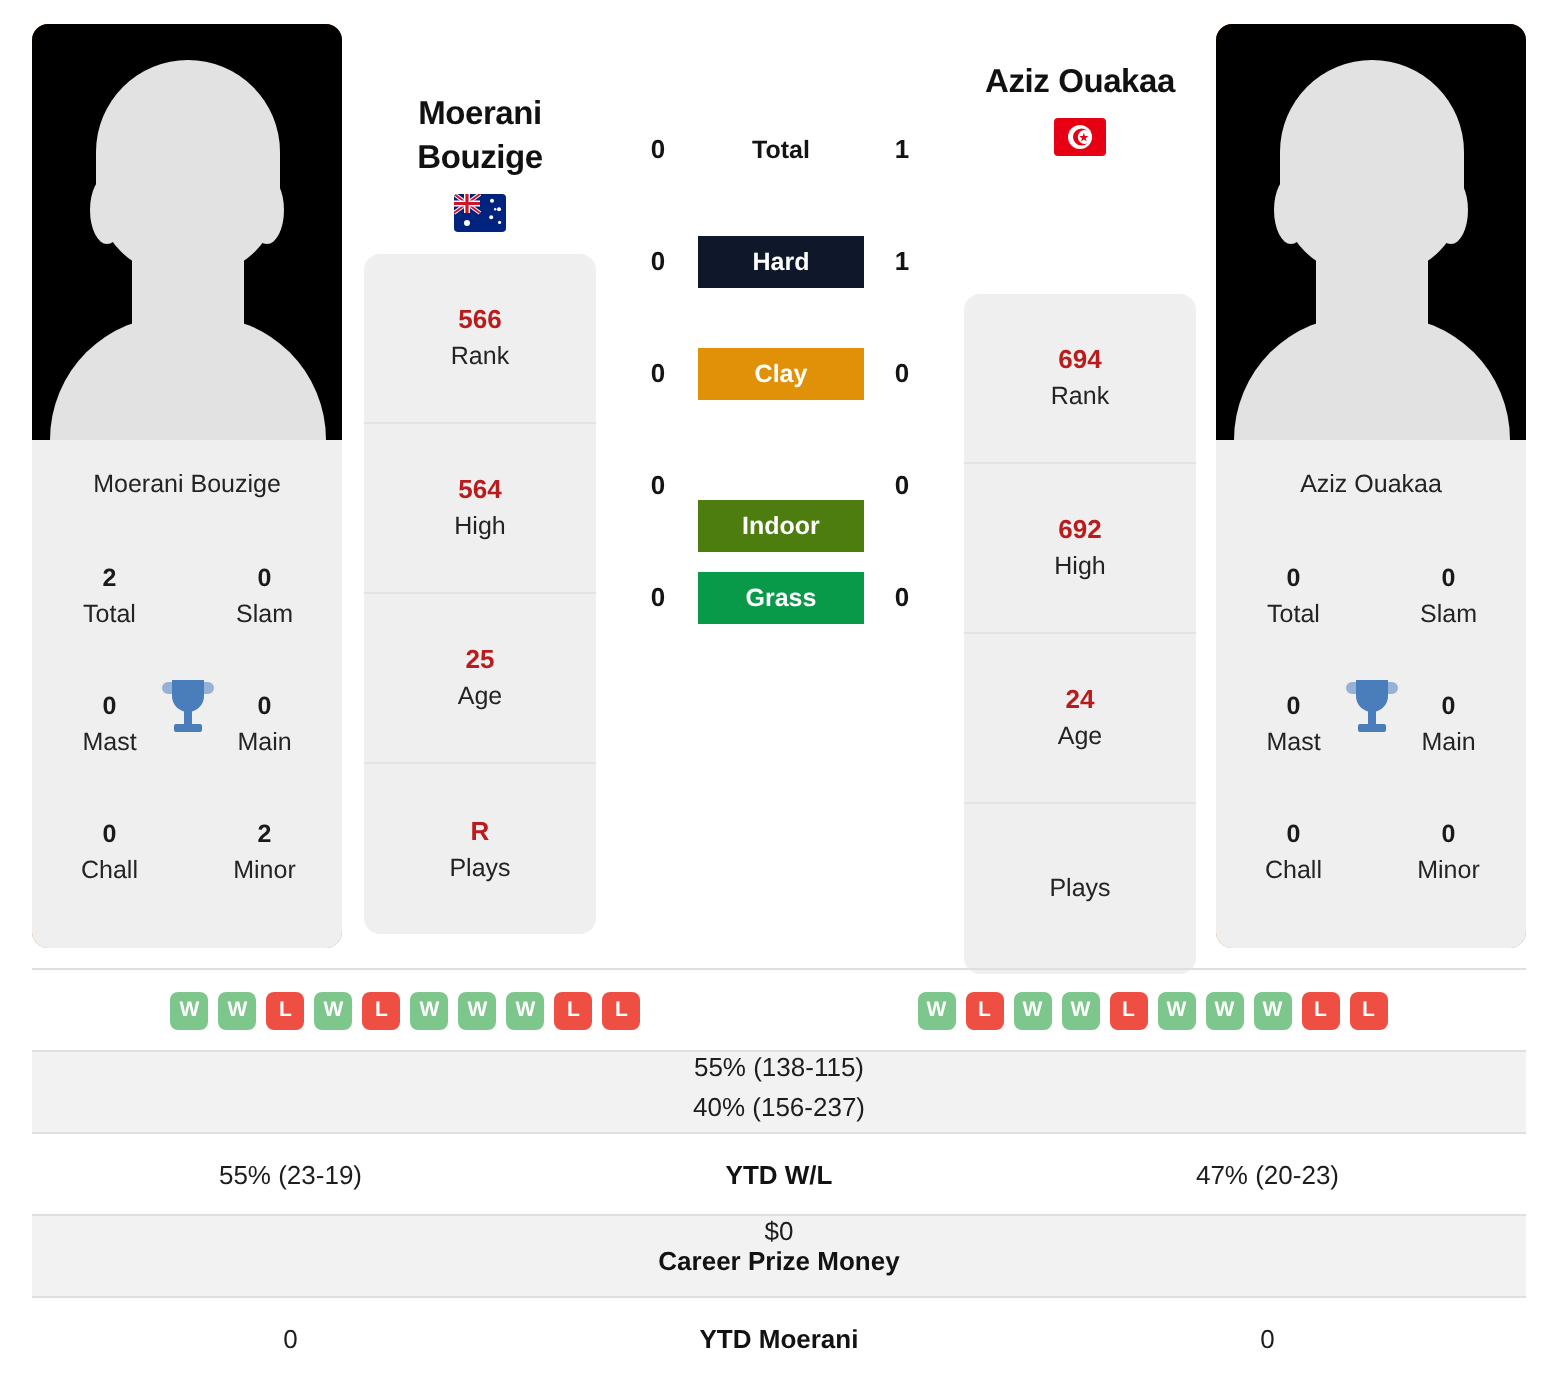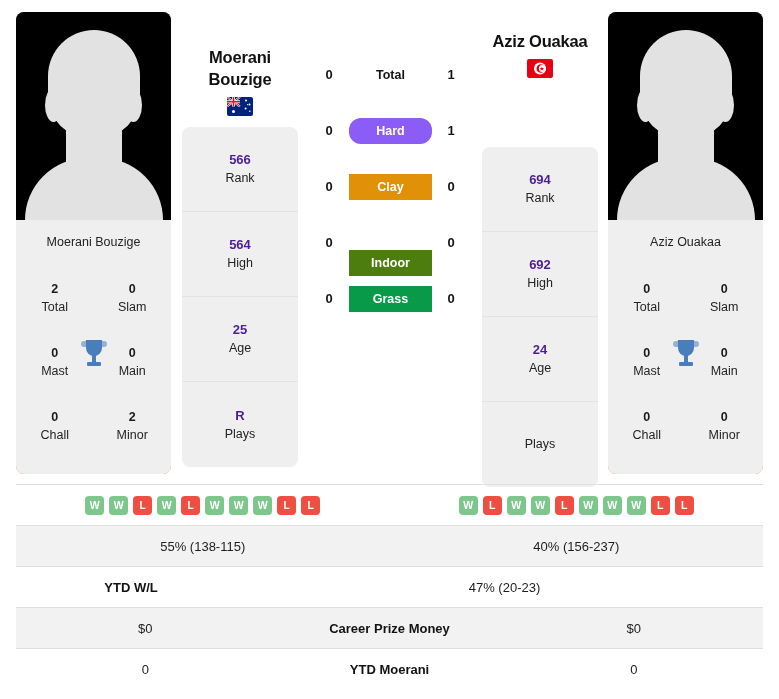--- a/index.html
+++ b/index.html
@@ -132,21 +132,21 @@
     flex-direction: column;
     justify-content: center;
     align-items: center;
     border-bottom: 1px solid #e3e3e3;
   }
   .stat-cell:last-child { border-bottom: none; }
   .stat-cell .num {
     font-size: 13px;
     font-weight: bold;
     line-height: 19px;
-    color: #4c1d95;
+    color: #b91c1c;
   }
   .stat-cell .lbl {
     font-size: 12.5px;
     line-height: 19px;
     color: #232323;
   }
 
   
   .player-head { position: absolute; text-align: center; }
   .player-head.left  { left: 182px; top: 46px; width: 116px; }
@@ -204,21 +204,21 @@
   }
 
   
   .table { position: absolute; left: 16px; top: 484px; width: 747px; }
   .trow {
     display: flex;
     align-items: center;
     height: 41px;
     border-top: 1px solid #dfdfdf;
   }
-  .trow.shaded { background: #f2f2f2; }
+  .trow.shaded { background: #f2f2f2; flex-direction: column; }
   .tcell {
     flex: 1 1 0;
     text-align: center;
     font-size: 13px;
     color: #1d1d1d;
   }
   .tcell.mid {
     font-weight: bold;
     color: #121212;
     flex: 0 0 230px;
@@ -381,21 +381,21 @@
     </div>
 
     <div class="h2h">
       <div class="h2h-row">
         <div class="h2h-num l">0</div>
         <div class="h2h-pill plain">Total</div>
         <div class="h2h-num r">1</div>
       </div>
       <div class="h2h-row">
         <div class="h2h-num l">0</div>
-        <div class="h2h-pill" style="background: #8b5cf6; border-radius: 12px;">Hard</div>
+        <div class="h2h-pill" style="background: #0f172a;">Hard</div>
         <div class="h2h-num r">1</div>
       </div>
       <div class="h2h-row">
         <div class="h2h-num l">0</div>
         <div class="h2h-pill" style="background: rgb(224, 145, 8);">Clay</div>
         <div class="h2h-num r">0</div>
       </div>
       <div class="h2h-row">
         <div class="h2h-num l">0</div>
         <div class="h2h-pill" style="background: #4d7c0f; margin-top: 20px;">Indoor</div>
@@ -479,20 +479,21 @@
           </div>
       </div>
     </div>
 
     <div class="trow shaded">
       <div class="tcell">55% (138-115)</div>
       <div class="tcell">40% (156-237)</div>
     </div>
 
     <div class="trow">
+      <div class="tcell">55% (23-19)</div>
       <div class="tcell mid">YTD W/L</div>
       <div class="tcell">47% (20-23)</div>
     </div>
 
     <div class="trow shaded">
       <div class="tcell">$0</div>
       <div class="tcell mid">Career Prize Money</div>
       <div class="tcell">$0</div>
     </div>
 

